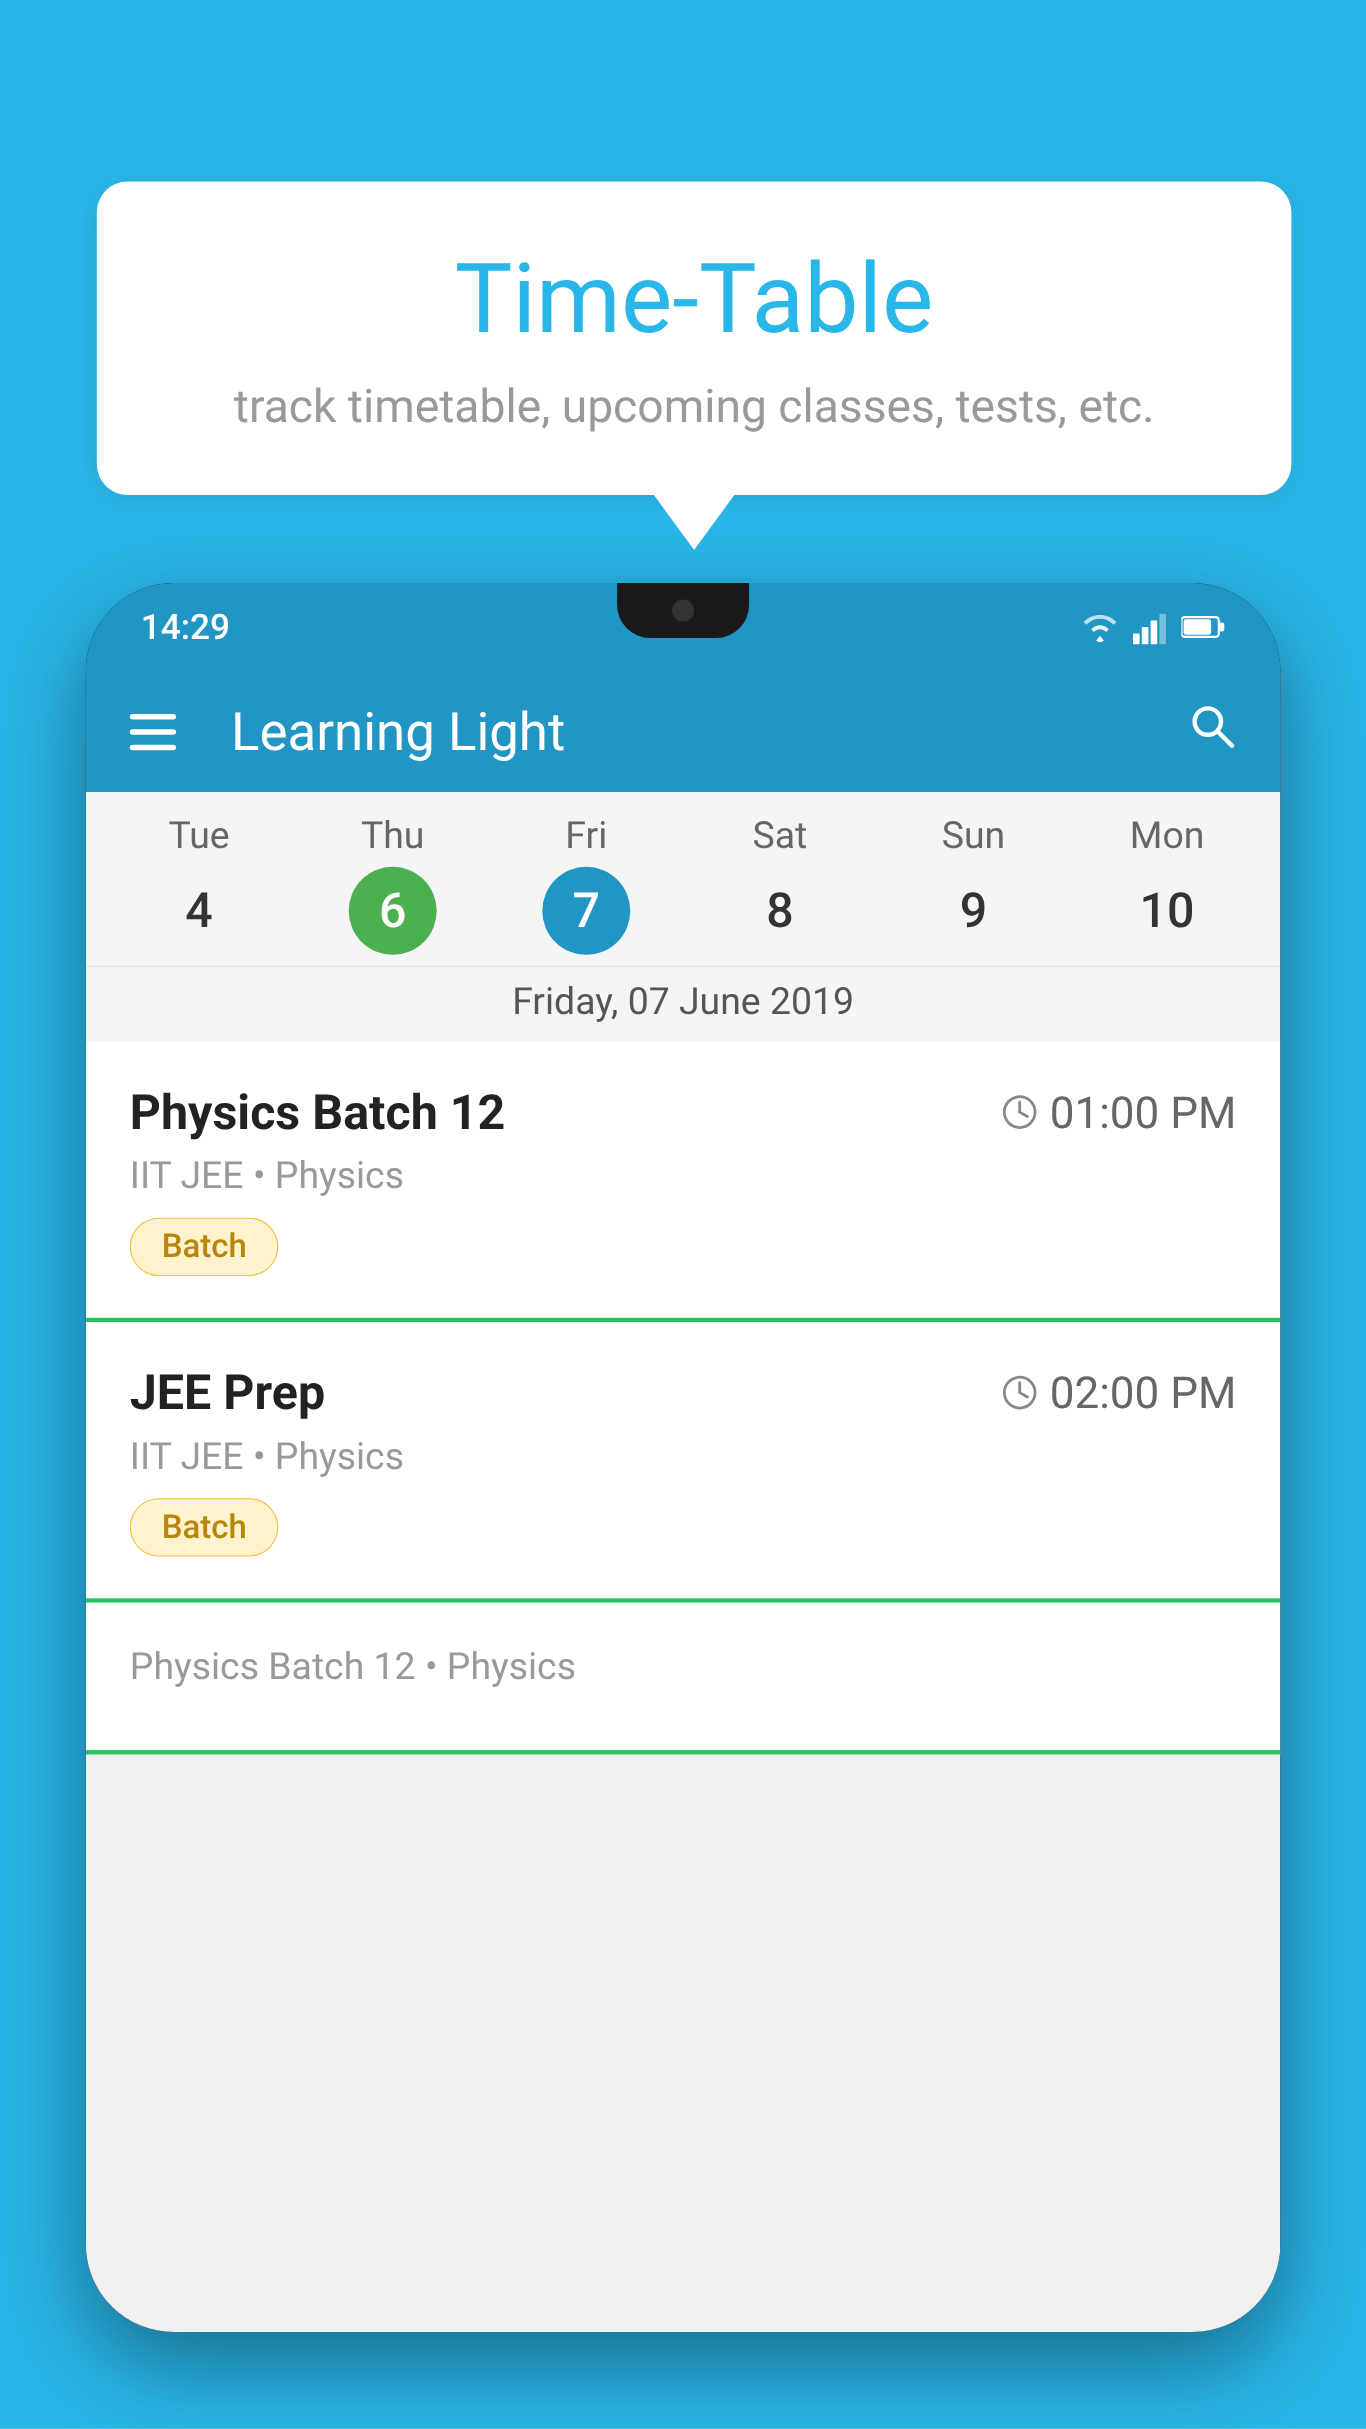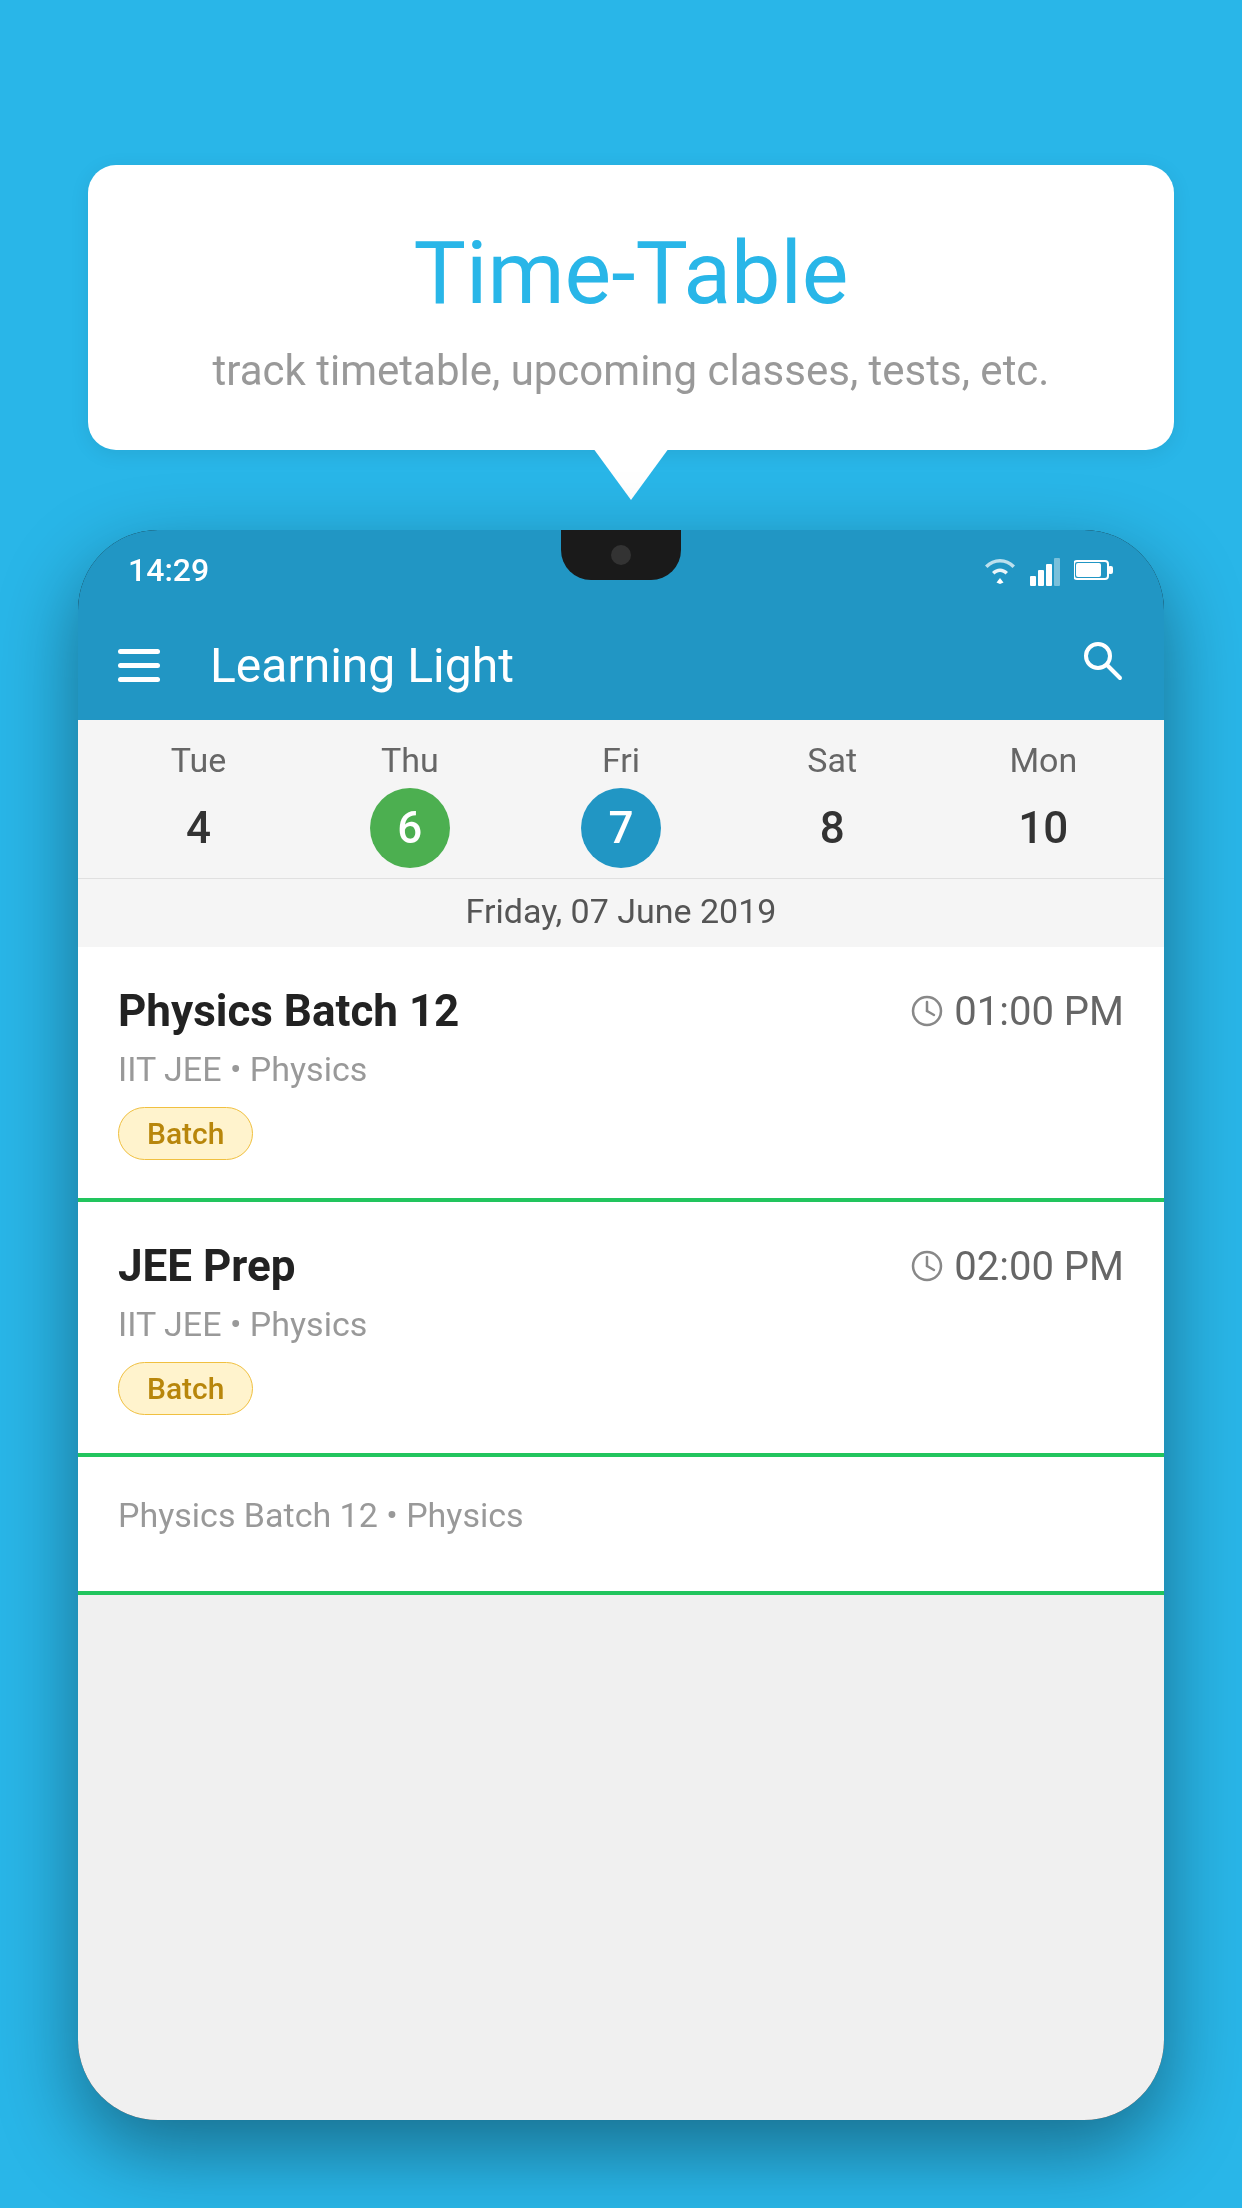--- a/index.html
+++ b/index.html
@@ -343,20 +343,24 @@
               <div class="day-label">Thu</div>
               <div class="day-number today">6</div>
             </div>
             <div class="day-col">
               <div class="day-label">Fri</div>
               <div class="day-number selected">7</div>
             </div>
             <div class="day-col">
               <div class="day-label">Sat</div>
               <div class="day-number">8</div>
+            </div>
+            <div class="day-col">
+              <div class="day-label">Sun</div>
+              <div class="day-number">9</div>
             </div>
             <div class="day-col">
               <div class="day-label">Mon</div>
               <div class="day-number">10</div>
             </div>
           </div>
         <div class="selected-date-label">Friday, 07 June 2019</div>
       </div>
 
       <div class="schedule-list" id="schedule-list">

